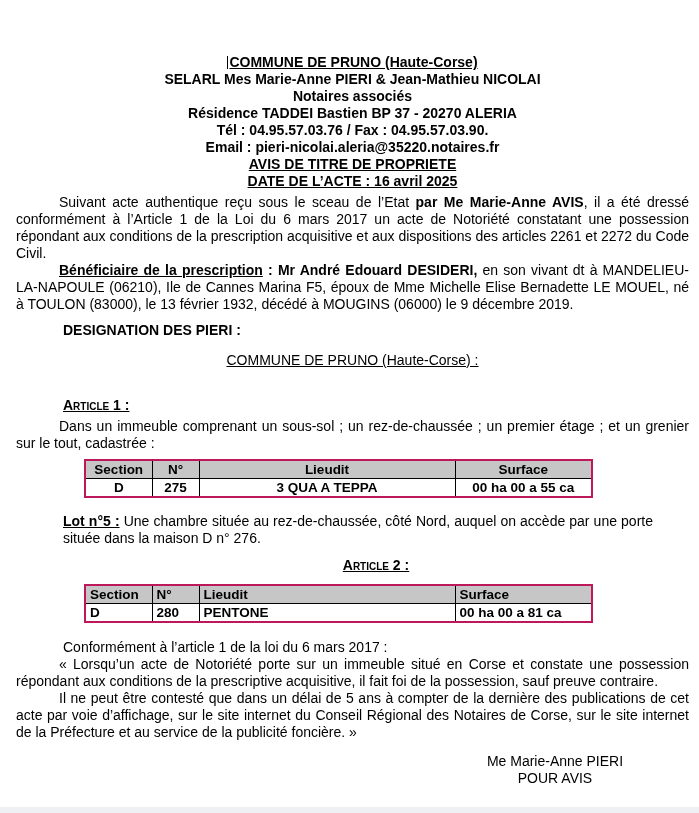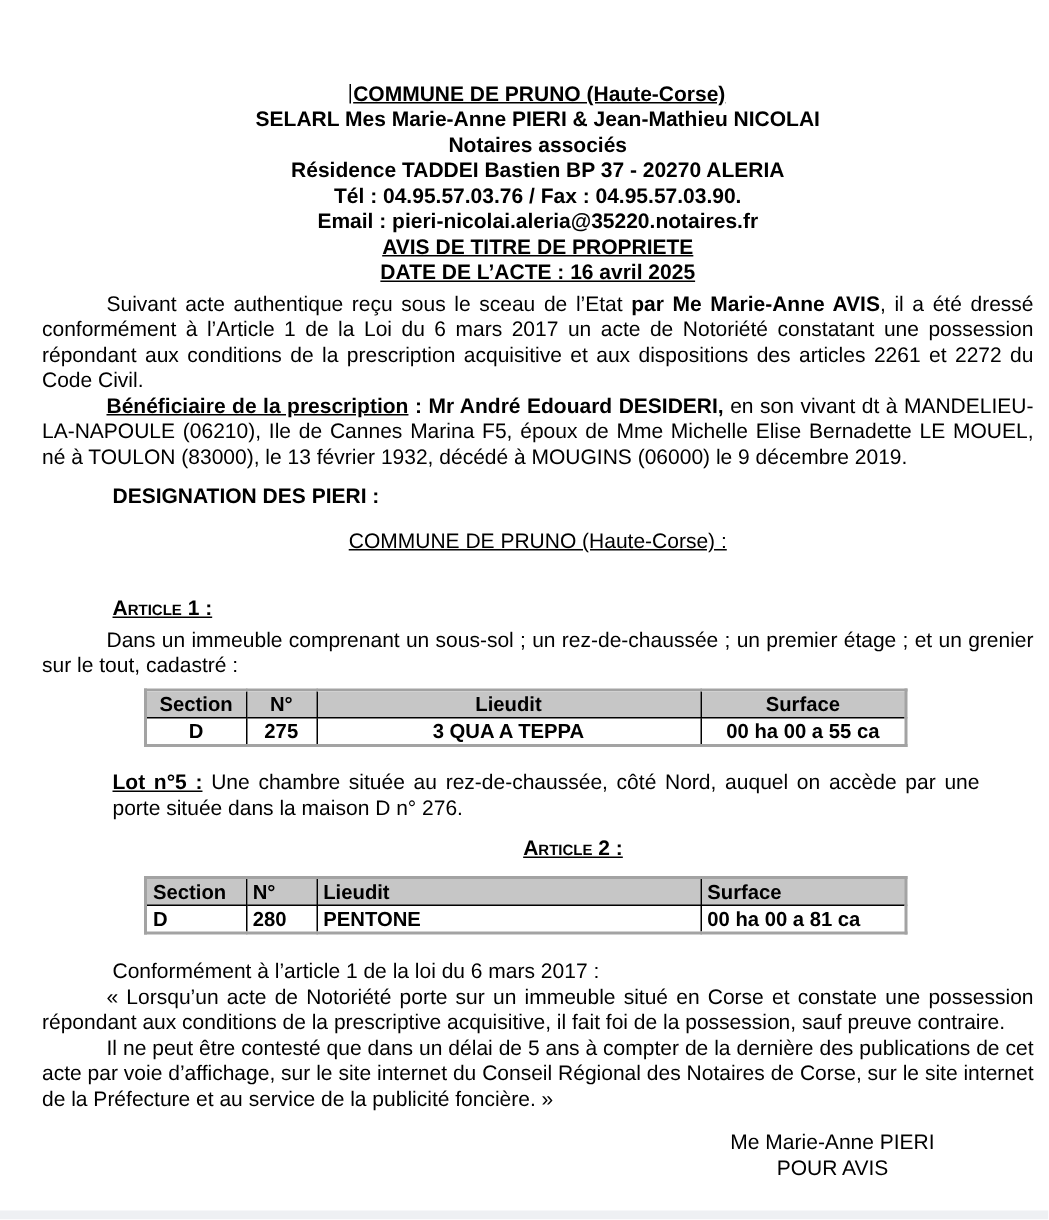--- a/index.html
+++ b/index.html
@@ -3,21 +3,21 @@
 <meta charset="utf-8">
 <style>
   html,body { margin:0; padding:0; }
   body {
     width:699px; height:813px;
     background:#ffffff;
     font-family:"Liberation Sans", sans-serif;
     font-size:14px; color:#000;
     position:relative; overflow:hidden;
   }
-  .doc { padding:54px 10px 0 28px; line-height:17px; }
+  .doc { padding:54px 10px 0 16px; line-height:17px; }
   p { margin:0; }
   .b { font-weight:bold; }
   .u { text-decoration:underline; }
   .hdr-line { text-align:center; font-weight:bold; }
   .caret {
     display:inline-block; width:1px; height:13px;
     background:#000; vertical-align:-2px; margin-right:1px;
   }
   .just { text-align:justify; }
   .indent { text-indent:43px; }
@@ -33,21 +33,21 @@
   .intro-indent { text-indent:43px; }
   .parcel-intro { margin:6px 0 0 47px; }
   table {
     border-collapse:collapse; table-layout:fixed;
     width:507px; margin-left:68px;
     font-weight:bold; font-size:13.5px; line-height:16px;
   }
   .t1 { margin-top:7px; }
   .t2 { margin-top:10px; }
   th, td { border:1px solid #000; padding:0 4px; height:17px; overflow:hidden; }
-  table { border:2px solid #a3a3a3; }
+  table { border:2px solid #be185d; }
   th { background:#c6c6c6; }
   .t1 th, .t1 td { text-align:center; }
   .t2 th, .t2 td { text-align:left; }
   .col-section { width:67px; } .col-num { width:47px; }
   .col-lieudit { width:256px; } .col-surface { width:137px; }
   .lot5 { margin:15px 36px 0 47px; text-align:justify; }
   .article2 { margin-top:10px;text-align:center; }
   .legal-intro { margin:16px 0 0 47px; }
   .quote { text-align:justify; text-indent:43px; }
   .signature {
@@ -75,21 +75,21 @@
   <p class="just indent para1"><span>Suivant acte authentique reçu sous le sceau de l’Etat </span><span class="b">par Me Marie-Anne AVIS</span><span>, il a été dressé conformément à l’Article 1 de la Loi du 6 mars 2017 un acte de Notoriété constatant une possession répondant aux conditions de la prescription acquisitive et aux dispositions des articles 2261 et 2272 du Code Civil.</span></p>
 
   <p class="just indent"><span class="b u">Bénéficiaire de la prescription</span><span class="b"> :  </span><span class="b">Mr André Edouard DESIDERI,</span><span> en son vivant dt à MANDELIEU-LA-NAPOULE (06210), Ile de Cannes Marina F5, époux de Mme Michelle Elise Bernadette LE MOUEL, né à TOULON (83000), le 13 février 1932, décédé à MOUGINS (06000) le 9 décembre 2019.</span></p>
 
   <p class="designation">DESIGNATION DES PIERI :</p>
 
   <p class="commune2"><span>COMMUNE DE PRUNO (Haute-Corse) :</span></p>
 
   <p class="article-head">Article 1 :</p>
 
-  <p class="just intro-indent article-intro">Dans un immeuble comprenant un sous-sol ; un rez-de-chaussée ; un premier étage ; et un grenier sur le tout, cadastré :</p>
+  <p class="just intro-indent article-intro">Dans un immeuble comprenant un sous-sol ; un rez-de-chaussée ; un premier étage ; et un grenier sur le tout, cadastrée :</p>
 
   <table class="t1">
     <colgroup>
         <col class="col-section">
         <col class="col-num">
         <col class="col-lieudit">
         <col class="col-surface">
       </colgroup>
     <thead>
       <tr>

